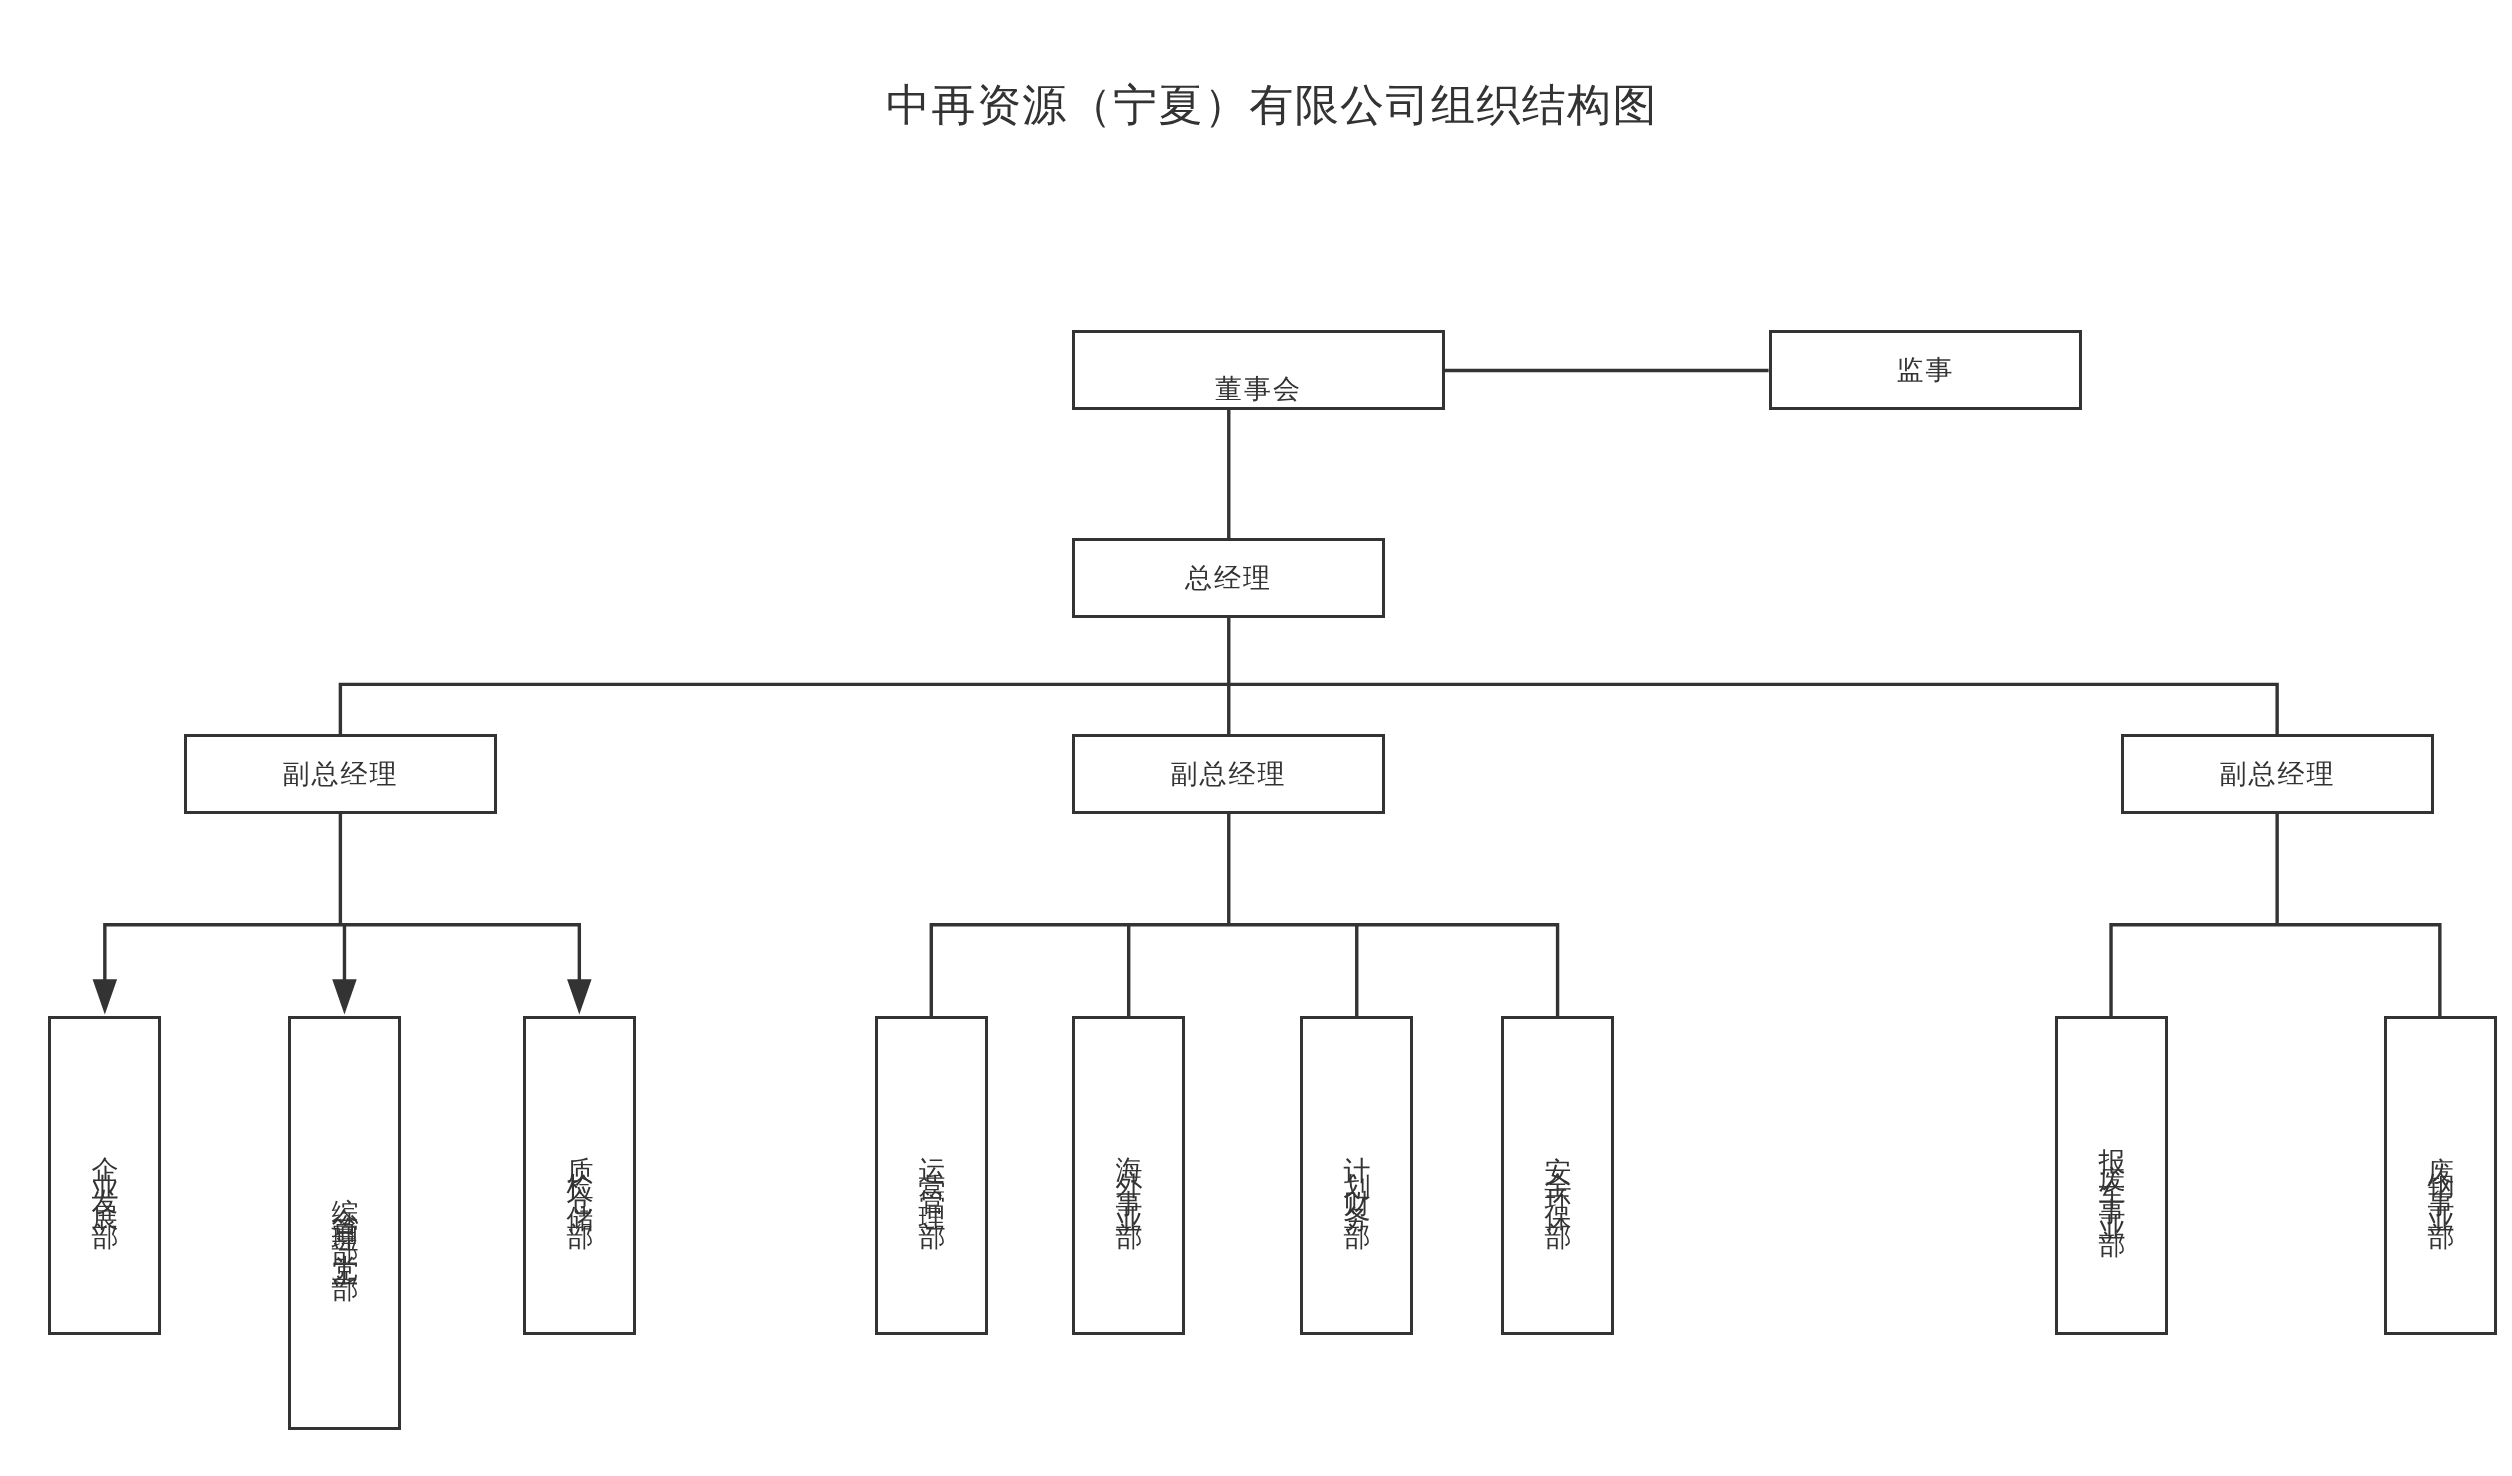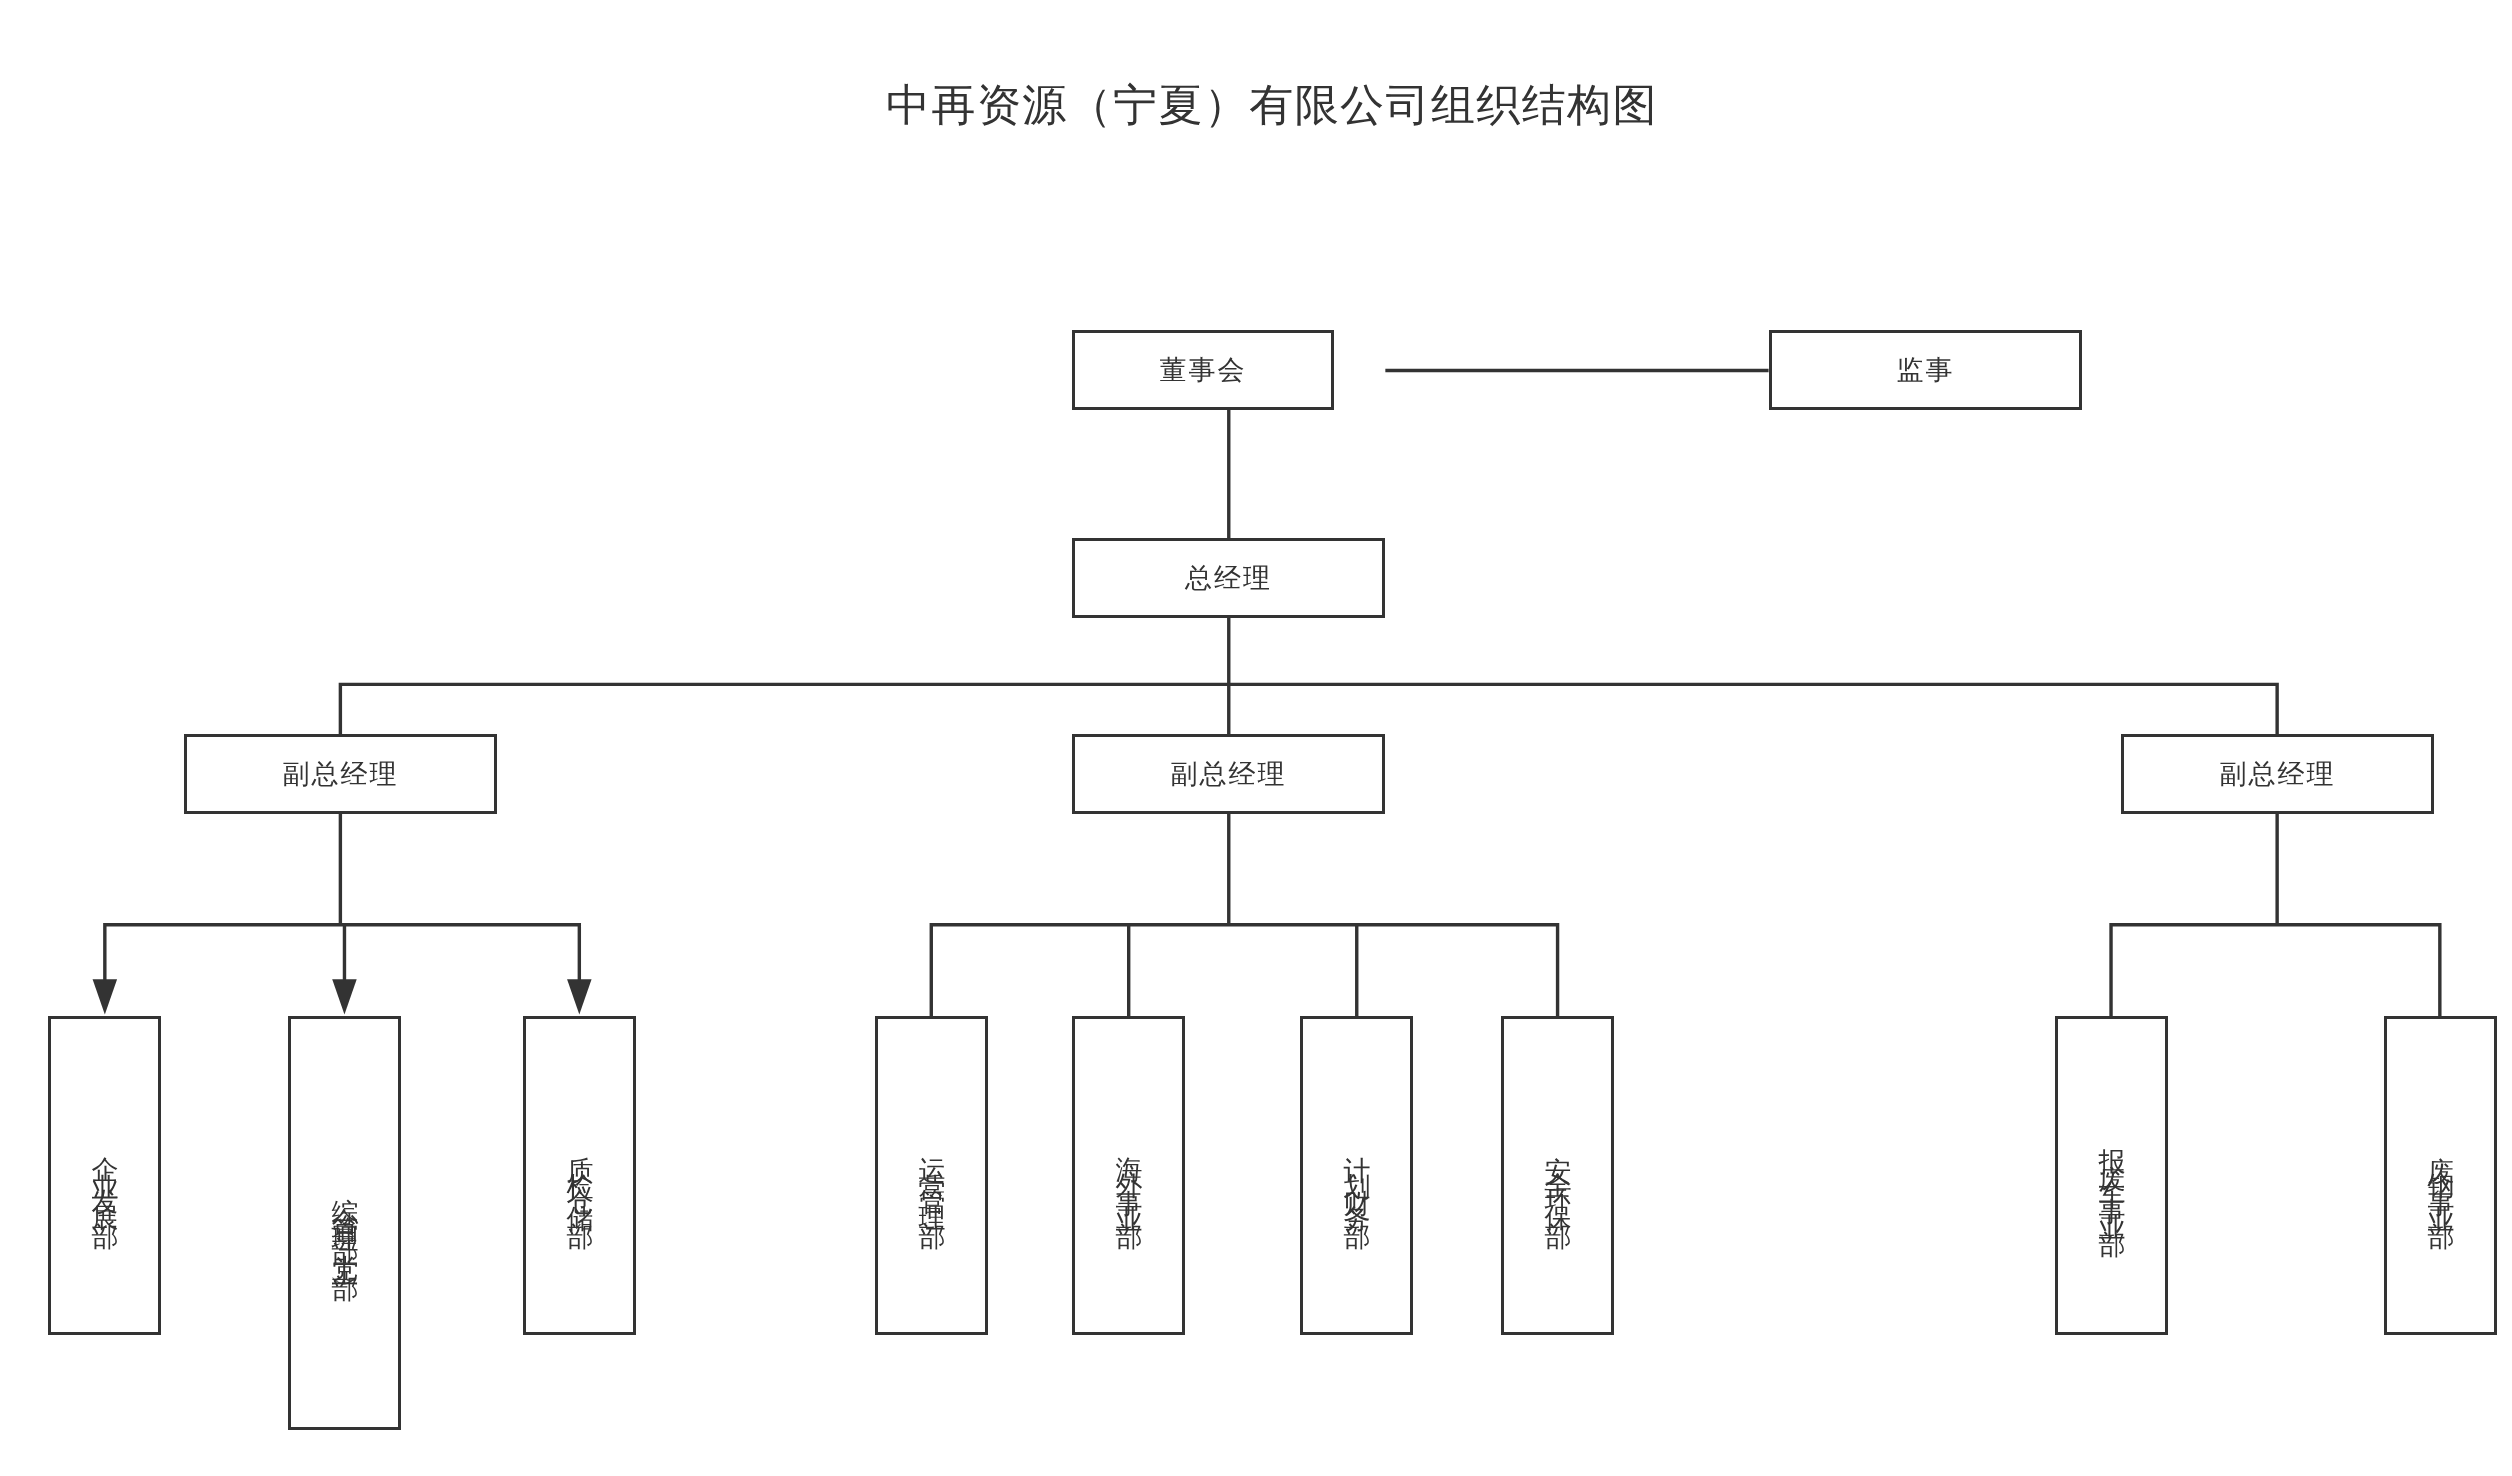--- a/index.html
+++ b/index.html
@@ -62,21 +62,21 @@
     <path d="M500 1193 V1358 M154 1358 H851 M154 1358 V1440 M506 1358 V1440 M851 1358 V1440" stroke="#333333" stroke-width="5" fill="none" stroke-linecap="square"></path>
     <polygon points="136,1438 172,1438 154,1490" fill="#333333"></polygon>
     <polygon points="488,1438 524,1438 506,1490" fill="#333333"></polygon>
     <polygon points="833,1438 869,1438 851,1490" fill="#333333"></polygon>
 
     <path d="M1805 1193 V1358 M1368 1358 H2288 M1368 1358 V1492 M1658 1358 V1492 M1993 1358 V1492 M2288 1358 V1492" stroke="#333333" stroke-width="5" fill="none" stroke-linecap="square"></path>
 
     <path d="M3345 1193 V1358 M3101 1358 H3584 M3101 1358 V1492 M3584 1358 V1492" stroke="#333333" stroke-width="5" fill="none" stroke-linecap="square"></path>
   </svg>
 
-  <div class="node h" style="left:1072px; top:330px; width:262px; height:80px;">
+  <div class="node h" style="left:1072px; top:330px; width:373px; height:80px;align-items:flex-end;">
     <span>董事会</span>
   </div>
   <div class="node h" style="left:1072px; top:538px; width:313px; height:80px;">
     <span>总经理</span>
   </div>
 
   <div class="node h" style="left:1769px; top:330px; width:313px; height:80px;">
     <span>监事</span>
   </div>
 

